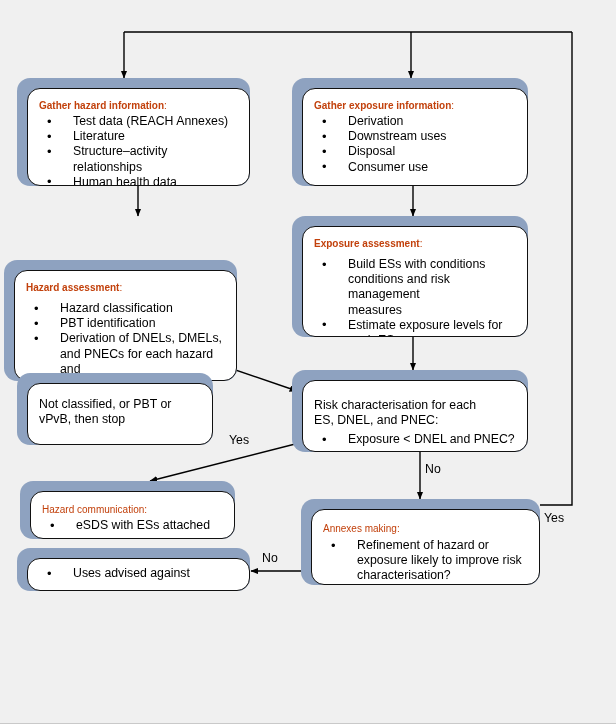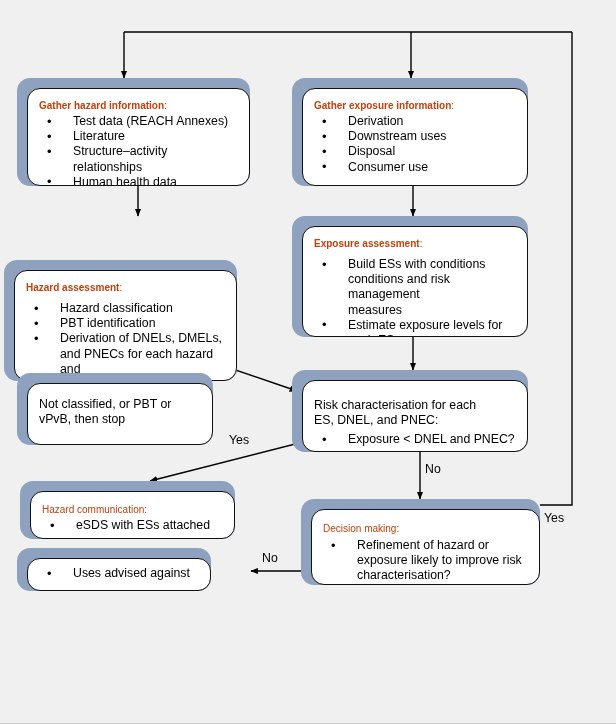--- a/index.html
+++ b/index.html
@@ -225,33 +225,33 @@
   <div class="node" style="left:20px; top:481px; width:215px; height:58px;">
     <div class="shadow"></div>
     <div class="body" style="padding-top:10px;">
       <p class="title" style="font-weight:normal;"><span>Hazard communication</span><span class="reg">:</span></p>
       <ul class="bullets">
         <li>eSDS with ESs attached</li>
       </ul>
     </div>
   </div>
 
-  <div class="node" style="left:17px; top:548px; width:194px; height:43px;text-decoration:underline;">
+  <div class="node" style="left:17px; top:548px; width:233px; height:43px;text-decoration:underline;">
     <div class="shadow"></div>
     <div class="body" style="padding-top:7px;">
       <ul class="bullets">
         <li>Uses advised against</li>
       </ul>
     </div>
   </div>
 
   <div class="node" style="left:301px; top:499px; width:239px; height:86px;">
     <div class="shadow"></div>
     <div class="body" style="padding-top:11px;">
-      <p class="title" style="font-weight:normal; margin-bottom:2px;"><span>Decision making</span><span class="reg">:</span></p>
+      <p class="title" style="font-weight:normal; margin-bottom:2px;"><span>Annexes making</span><span class="reg">:</span></p>
       <ul class="bullets">
         <li>
           <span>Refinement     of     hazard     or</span><br>
           <span>exposure  likely  to  improve  risk</span><br>
           <span>characterisation?</span>
         </li>
       </ul>
     </div>
   </div>
 

